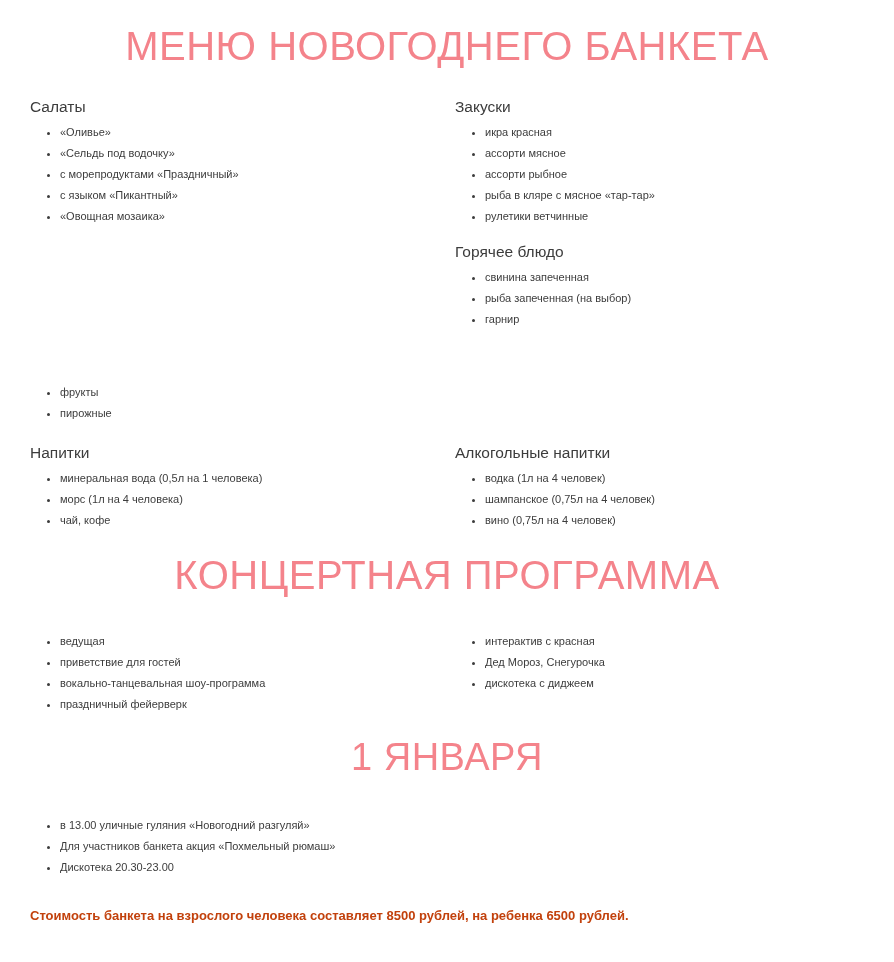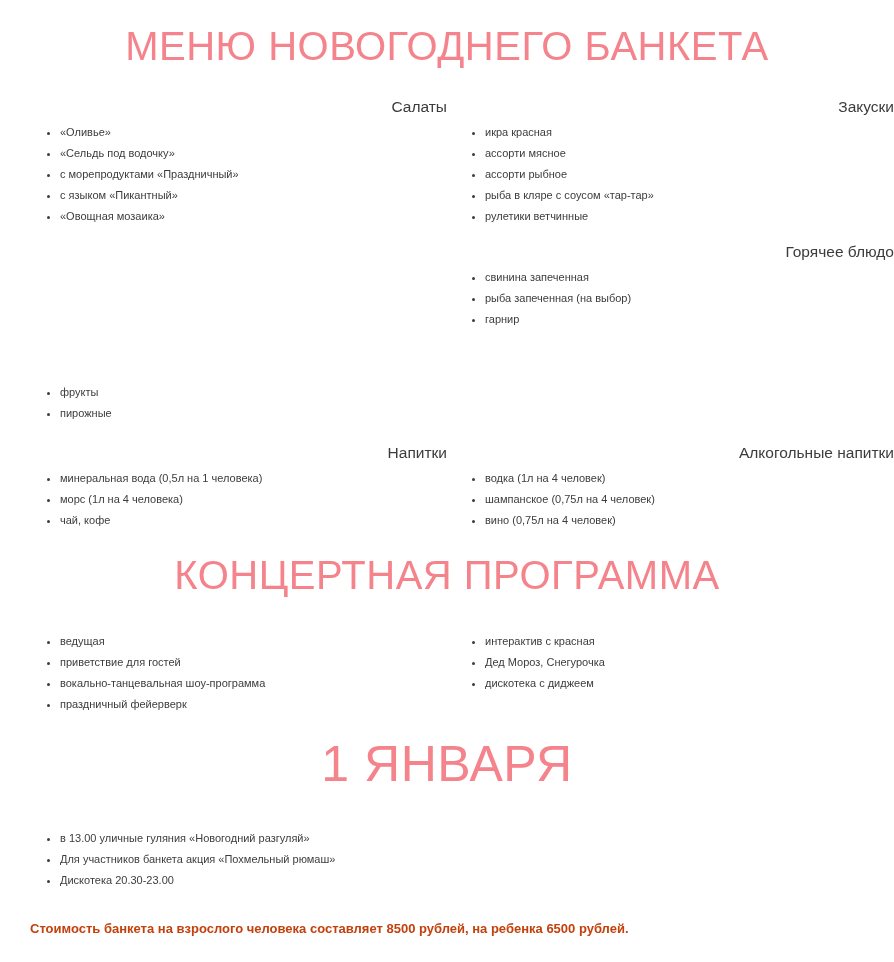--- a/index.html
+++ b/index.html
@@ -31,21 +31,21 @@
     line-height: 1.1;
   }
   #title-menu {
     padding-top: 24px;
   }
   #title-concert {
     padding-top: 6px;
   }
   #title-date {
     padding-top: 6px;
-    font-size: 50px;
+    font-size: 38px;
   }
   .columns {
     display: flex;
     width: 100%;
     box-sizing: border-box;
   }
   .col-left {
     width: 50%;
     padding-left: 30px;
     box-sizing: border-box;
@@ -53,21 +53,20 @@
   .col-right {
     width: 50%;
     padding-left: 8px;
     box-sizing: border-box;
   }
   .section-head {
     font-size: 15.5px;
     color: #3c3c3c;
     margin: 0 0 6px 0;
     font-weight: normal;
-    text-align: right;
   }
   ul.items {
     margin: 0 0 16px 0;
     padding-left: 30px;
     list-style-type: disc;
   }
   ul.items li {
     font-size: 11px;
     line-height: 21px;
     color: #3c3c3c;
@@ -119,21 +118,21 @@
         <li>с языком «Пикантный»</li>
         <li>«Овощная мозаика»</li>
       </ul>
     </div>
     <div class="col-right">
       <div class="section-head">Закуски</div>
       <ul class="items">
         <li>икра красная</li>
         <li>ассорти мясное</li>
         <li>ассорти рыбное</li>
-        <li>рыба в кляре с соусом «тар-тар»</li>
+        <li>рыба в кляре с мясное «тар-тар»</li>
         <li>рулетики ветчинные</li>
       </ul>
       <div class="section-head block-gap-sm">Горячее блюдо</div>
       <ul class="items">
         <li>свинина запеченная</li>
         <li>рыба запеченная (на выбор)</li>
         <li>гарнир</li>
       </ul>
     </div>
   </div>

